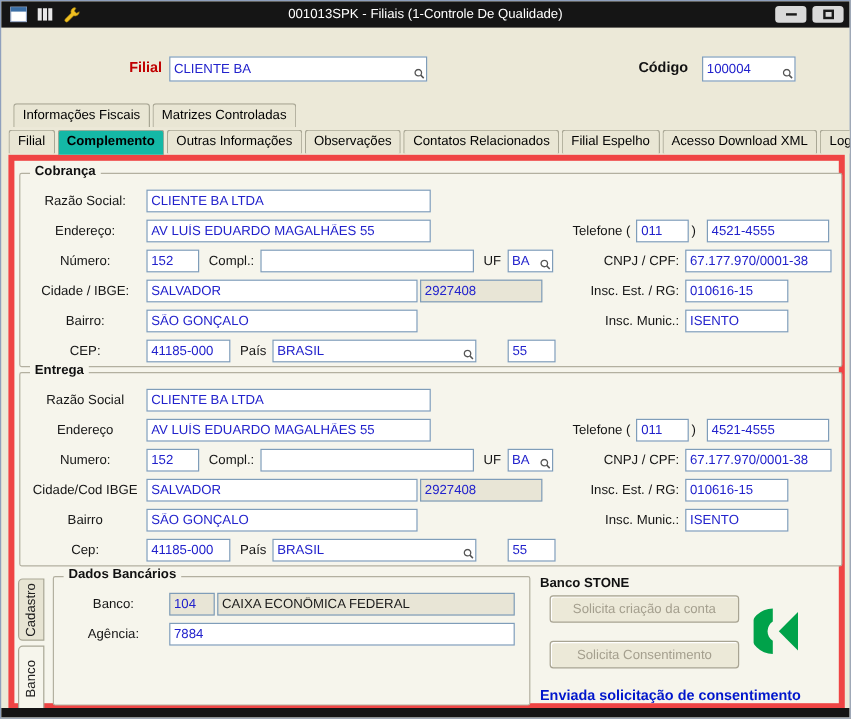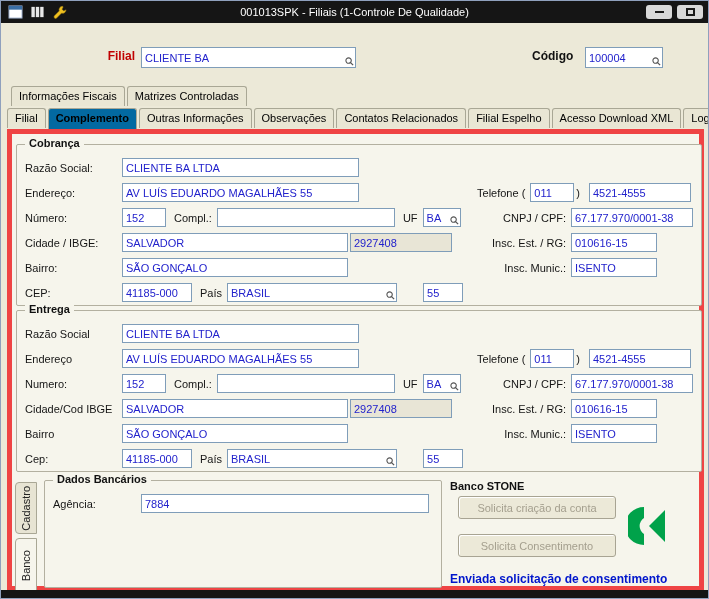--- a/index.html
+++ b/index.html
@@ -15,26 +15,26 @@
   .hlabel{position:absolute;font-size:12px;font-weight:bold;color:#111}
   .red{color:#c00000}
   .iwrap{position:absolute;height:21px}
   .iwrap .inp{width:100%;height:100%}
   .inp{border:1px solid #7f9db9;background:#fff;color:#2222cc;font-family:"Liberation Sans",sans-serif;font-size:11px;padding:1px 3px;height:19px}
   .inp.ro{background:#e8e5d6}
   .inp.dark{color:#1a1a1a}
   .mag{position:absolute;right:2px;bottom:2px;line-height:0}
   .tabs{position:absolute;display:flex;align-items:flex-end}
   .tab{height:20px;padding:3px 7px;font-size:11px;border:1px solid #a9a795;border-bottom:none;border-radius:3px 3px 0 0;background:#e9e6d4;margin-right:2px;white-space:nowrap;cursor:pointer}
-  .tab.active{background:#0369a1;font-weight:bold;height:21px;margin-bottom:-1px;z-index:3;position:relative}
+  .tab.active{background:#14b8a6;font-weight:bold;height:21px;margin-bottom:-1px;z-index:3;position:relative}
   .panel{position:absolute;left:6px;top:128px;width:697px;height:462px;background:#f6f5ec;border:5px solid #ef4444}
   .groupbox{position:absolute;border:1px solid #b3b0a0;border-radius:2px;padding:12px 8px 2px 8px;background:#f6f5ec}
   .legend{position:absolute;top:-8px;left:8px;background:#f6f5ec;padding:0 4px;font-weight:bold;font-size:11px;color:#111}
   .grow{display:flex;align-items:center;height:21px;margin-bottom:4px}
-  .lbl{font-size:11px;color:#151515;text-align:left;padding-right:5px;white-space:nowrap}
+  .lbl{font-size:11px;color:#151515;text-align:center;padding-right:5px;white-space:nowrap}
   .w97{width:97px;flex:none}
   .w88{width:88px;flex:none}
   .rlabel{margin-left:auto}
   .riwrap{position:relative;height:21px;flex:none;display:flex;align-items:center}
   .riwrap .inp{width:100%}
   .riwrap .mag{bottom:3px}
   .ptxt{font-size:11px;padding-left:2px;color:#151515}
   .vtab{position:absolute;width:22px;background:#e7e4d3;border:1px solid #a9a795;border-radius:4px 0 0 4px;display:flex;align-items:center;justify-content:center;cursor:pointer}
   .vtab.active{background:#f6f5ec}
   .vtab span{writing-mode:vertical-rl;transform:rotate(180deg);font-size:11px;color:#222}
@@ -246,20 +246,25 @@
     <div class="vtab" style="left:3px;top:348px;height:52px">
       <span>Cadastro</span>
     </div>
     <div class="vtab active" style="left:3px;top:404px;height:56px">
       <span>Banco</span>
     </div>
 
     <div class="groupbox" style="left:32px;top:346px;width:398px;height:108px">
       <div class="legend">Dados Bancários</div>
 
+      <div class="grow">
+        <span class="lbl w88">Banco:</span>
+        <input class="inp ro" style="width: 38px;" value="104">
+        <input class="inp ro dark" style="width: 248px; margin-left: 2px;" readonly="" value="CAIXA ECONÔMICA FEDERAL">
+      </div>
 
       <div class="grow">
         <span class="lbl w88">Agência:</span>
         <input class="inp" style="width: 288px;" value="7884">
       </div>
 
     </div>
 
     <div class="stone" style="left:438px;top:346px;width:252px;height:112px">
       <div class="stone-title">Banco STONE</div>

